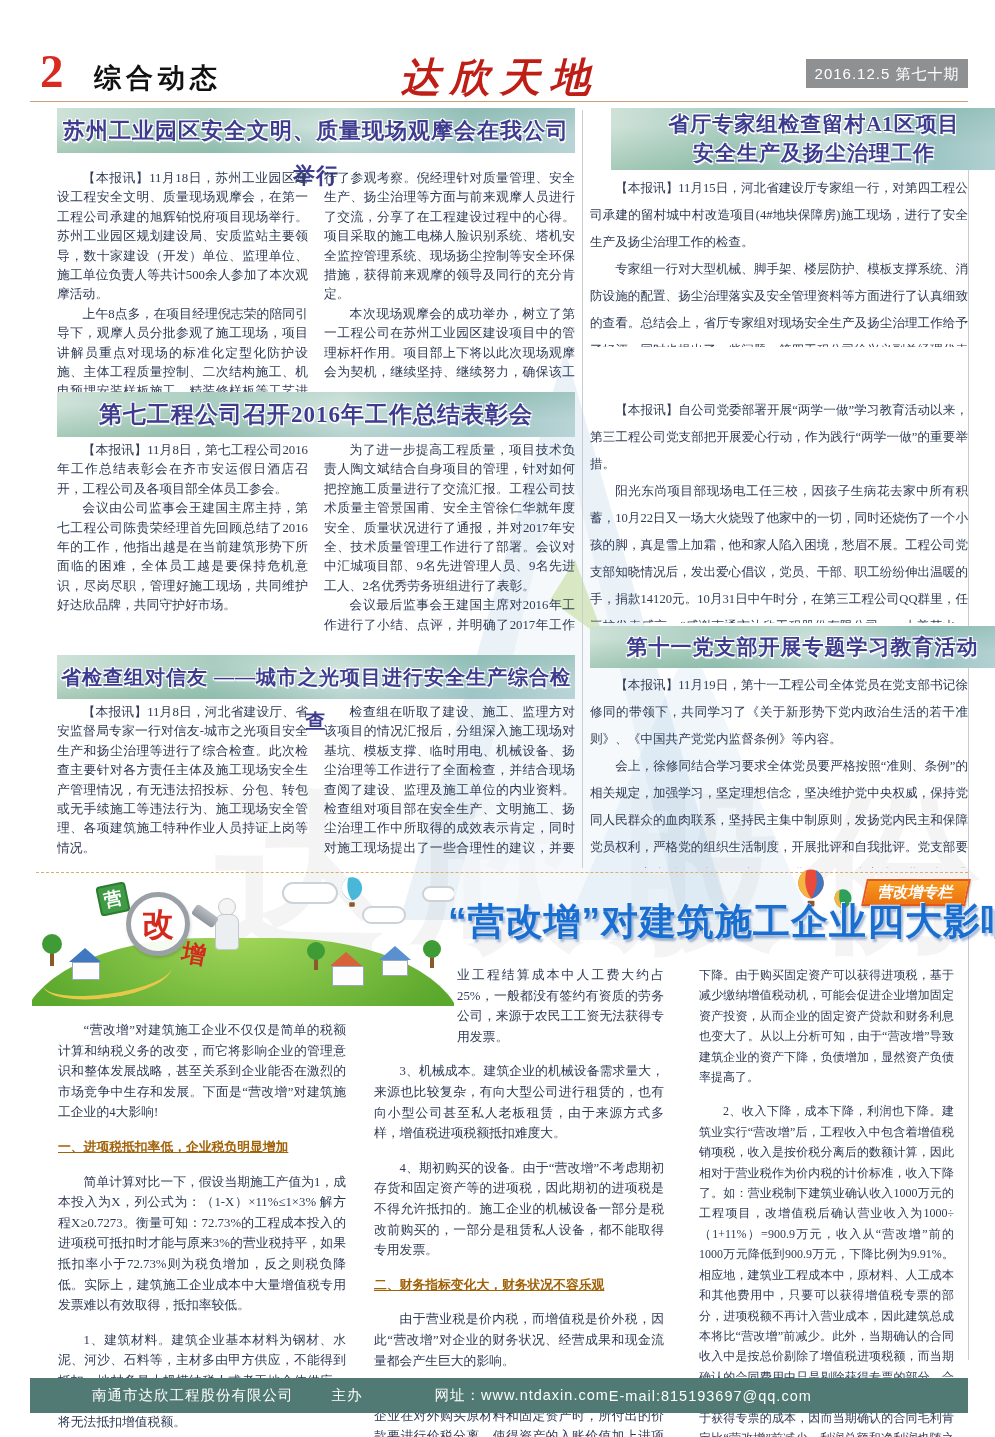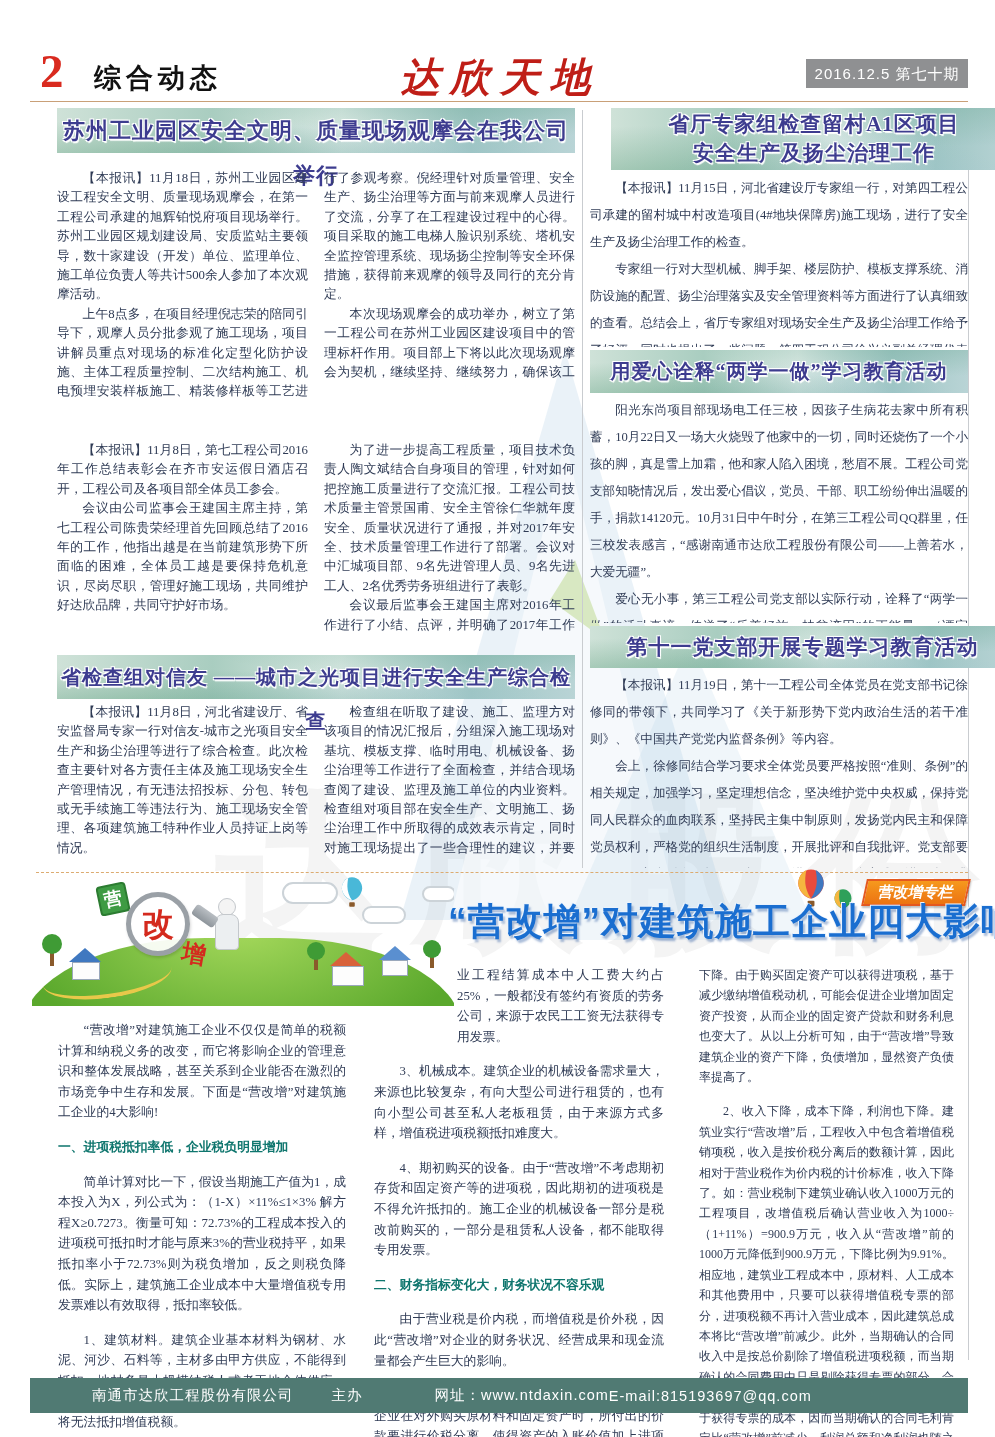--- a/index.html
+++ b/index.html
@@ -33,21 +33,21 @@
   .dashed{border-top:1px dashed #dcab70;}
   
   .feature-badge{background:linear-gradient(180deg,#f6991d,#ec7312);border:2px solid #e4581f;color:#fff;
     font-family:"Liberation Sans",sans-serif;font-weight:bold;font-size:15px;text-align:center;line-height:21px;
     transform:skewX(-12deg);box-shadow:1px 2px 2px rgba(0,0,0,.25);}
   .feature-title{font-family:"Liberation Sans",sans-serif;font-weight:900;font-size:37px;letter-spacing:1px;color:#1a6ed0;
     text-shadow:-1px -1px 0 #eaf3fd,2px 3px 2px rgba(16,70,150,.35);text-align:center;white-space:nowrap;}
   .fbody{font-size:12.8px;line-height:20.6px;color:#2f3b55;}
   .fbody p{margin:14px;text-indent:2em;text-align:justify;}
   .fbody p.noindent{text-indent:0;}
-  .fhead{margin:0;font-weight:bold;color:#0f766e;text-align:center;text-indent:0 !important;}
+  .fhead{margin:0;font-weight:bold;color:#a16207;text-align:center;text-indent:0 !important;text-decoration:underline;}
   .continued{text-align:right;text-indent:0 !important;}
   
   .wm-text{font-size:170px;font-weight:bold;color:rgba(40,40,40,0.05);letter-spacing:28px;white-space:nowrap;z-index:0;font-family:"Liberation Serif",serif;}
   
   .hill{background:radial-gradient(ellipse at 50% -10%, #a6d95c, #5aa82c 75%);border-radius:50% 50% 30% 30% / 100% 100% 20% 20%;}
   .cloud{background:#fff;border:2px solid #ccd3d8;border-radius:50px;}
   .tree-top{background:#3f9b35;border-radius:50%;}
   .tree-trunk{background:#8a5a2b;}
   .house-body{background:#fdfdfd;border:1px solid #9aa8bb;}
   .roof{width:0;height:0;border-left:16px solid transparent;border-right:16px solid transparent;}
@@ -89,20 +89,23 @@
 
   <div class="abs z1 banner" style="left:57px;top:108px;width:518px;height:45px;line-height:45px;font-size:22px;">
     <span>苏州工业园区安全文明、质量现场观摩会在我公司举行</span>
   </div>
   <div class="abs z1 body2col lbody" style="left:57px;top:169px;width:518px;height:233px;">
     <p class="art">【本报讯】11月18日，苏州工业园区建设工程安全文明、质量现场观摩会，在第一工程公司承建的旭辉铂悦府项目现场举行。苏州工业园区规划建设局、安质监站主要领导，数十家建设（开发）单位、监理单位、施工单位负责人等共计500余人参加了本次观摩活动。</p>
     <p class="art">上午8点多，在项目经理倪志荣的陪同引导下，观摩人员分批参观了施工现场，项目讲解员重点对现场的标准化定型化防护设施、主体工程质量控制、二次结构施工、机电预埋安装样板施工、精装修样板等工艺进行了参观考察。倪经理针对质量管理、安全生产、扬尘治理等方面与前来观摩人员进行了交流，分享了在工程建设过程中的心得。项目采取的施工电梯人脸识别系统、塔机安全监控管理系统、现场扬尘控制等安全环保措施，获得前来观摩的领导及同行的充分肯定。</p>
     <p class="art">本次现场观摩会的成功举办，树立了第一工程公司在苏州工业园区建设项目中的管理标杆作用。项目部上下将以此次现场观摩会为契机，继续坚持、继续努力，确保该工程安全、优质、高效如期完成，向社会提供满意产品。（丁国东）</p>
   </div>
 
+  <div class="abs z1 banner" style="left:57px;top:392px;width:518px;height:45px;line-height:45px;font-size:23px;">
+    <span>第七工程公司召开2016年工作总结表彰会</span>
+  </div>
   <div class="abs z1 body2col lbody" style="left:57px;top:441px;width:518px;height:212px;">
     <p class="art">【本报讯】11月8日，第七工程公司2016年工作总结表彰会在齐市安运假日酒店召开，工程公司及各项目部全体员工参会。</p>
     <p class="art">会议由公司监事会王建国主席主持，第七工程公司陈贵荣经理首先回顾总结了2016年的工作，他指出越是在当前建筑形势下所面临的困难，全体员工越是要保持危机意识，尽岗尽职，管理好施工现场，共同维护好达欣品牌，共同守护好市场。</p>
     <p class="art">为了进一步提高工程质量，项目技术负责人陶文斌结合自身项目的管理，针对如何把控施工质量进行了交流汇报。工程公司技术质量主管景国甫、安全主管徐仁华就年度安全、质量状况进行了通报，并对2017年安全、技术质量管理工作进行了部署。会议对中汇城项目部、9名先进管理人员、9名先进工人、2名优秀劳务班组进行了表彰。</p>
     <p class="art">会议最后监事会王建国主席对2016年工作进行了小结、点评，并明确了2017年工作方向和要求，动员全体员工在新的一年，要继续保持积极向上的心态，努力扎实工作，为公司的发展多做贡献。（丁园园）</p>
   </div>
 
   <div class="abs z1 banner" style="left:57px;top:655px;width:518px;height:44px;line-height:44px;font-size:20px;">
     <span>省检查组对信友 ——城市之光项目进行安全生产综合检查</span>
   </div>
@@ -113,24 +116,22 @@
 
   <div class="abs z1 banner" style="left:611px;top:108px;width:406px;height:62px;font-size:21px;line-height:29px;padding-top:2px;box-sizing:border-box;">
     <div>省厅专家组检查留村A1区项目</div>
     <div>安全生产及扬尘治理工作</div>
   </div>
   <div class="abs z1 rbody" style="left:590px;top:175px;width:378px;height:172px;">
     <p class="art">【本报讯】11月15日，河北省建设厅专家组一行，对第四工程公司承建的留村城中村改造项目(4#地块保障房)施工现场，进行了安全生产及扬尘治理工作的检查。</p>
     <p class="art">专家组一行对大型机械、脚手架、楼层防护、模板支撑系统、消防设施的配置、扬尘治理落实及安全管理资料等方面进行了认真细致的查看。总结会上，省厅专家组对现场安全生产及扬尘治理工作给予了好评，同时也提出了一些问题。第四工程公司徐兴义副总经理代表公司表态，对专家组提出的问题将落实专人及时整改，确保现场的安全生产及扬尘治理工作得到有效落实。（傅海荣）</p>
   </div>
 
-  <div class="abs z1 banner" style="left:590px;top:350px;width:378px;height:43px;line-height:43px;font-size:20px;">
-    <span>用爱心诠释“两学一做”学习教育活动</span>
-  </div>
   <div class="abs z1 rbody" style="left:590px;top:397px;width:378px;height:226px;">
+    <p class="art">【本报讯】自公司党委部署开展“两学一做”学习教育活动以来，第三工程公司党支部把开展爱心行动，作为践行“两学一做”的重要举措。</p>
     <p class="art">阳光东尚项目部现场电工任三校，因孩子生病花去家中所有积蓄，10月22日又一场大火烧毁了他家中的一切，同时还烧伤了一个小孩的脚，真是雪上加霜，他和家人陷入困境，愁眉不展。工程公司党支部知晓情况后，发出爱心倡议，党员、干部、职工纷纷伸出温暖的手，捐款14120元。10月31日中午时分，在第三工程公司QQ群里，任三校发表感言，“感谢南通市达欣工程股份有限公司——上善若水，大爱无疆”。</p>
     <p class="art">爱心无小事，第三工程公司党支部以实际行动，诠释了“两学一做”的活动真谛，传递了“乐善好施、扶贫济困”的正能量。（谭宝根）</p>
   </div>
 
   <div class="abs z1 banner" style="left:590px;top:626px;width:425px;height:42px;line-height:42px;font-size:21px;">
     <span>第十一党支部开展专题学习教育活动</span>
   </div>
   <div class="abs z1 rbody" style="left:590px;top:672px;width:378px;height:196px;">
     <p class="art">【本报讯】11月19日，第十一工程公司全体党员在党支部书记徐修同的带领下，共同学习了《关于新形势下党内政治生活的若干准则》、《中国共产党党内监督条例》等内容。</p>
     <p class="art">会上，徐修同结合学习要求全体党员要严格按照“准则、条例”的相关规定，加强学习，坚定理想信念，坚决维护党中央权威，保持党同人民群众的血肉联系，坚持民主集中制原则，发扬党内民主和保障党员权利，严格党的组织生活制度，开展批评和自我批评。党支部要开展好民主生活会，相互照镜子，改进做人、做事方式，进一步提升党员和职工之间的凝聚力。</p>

